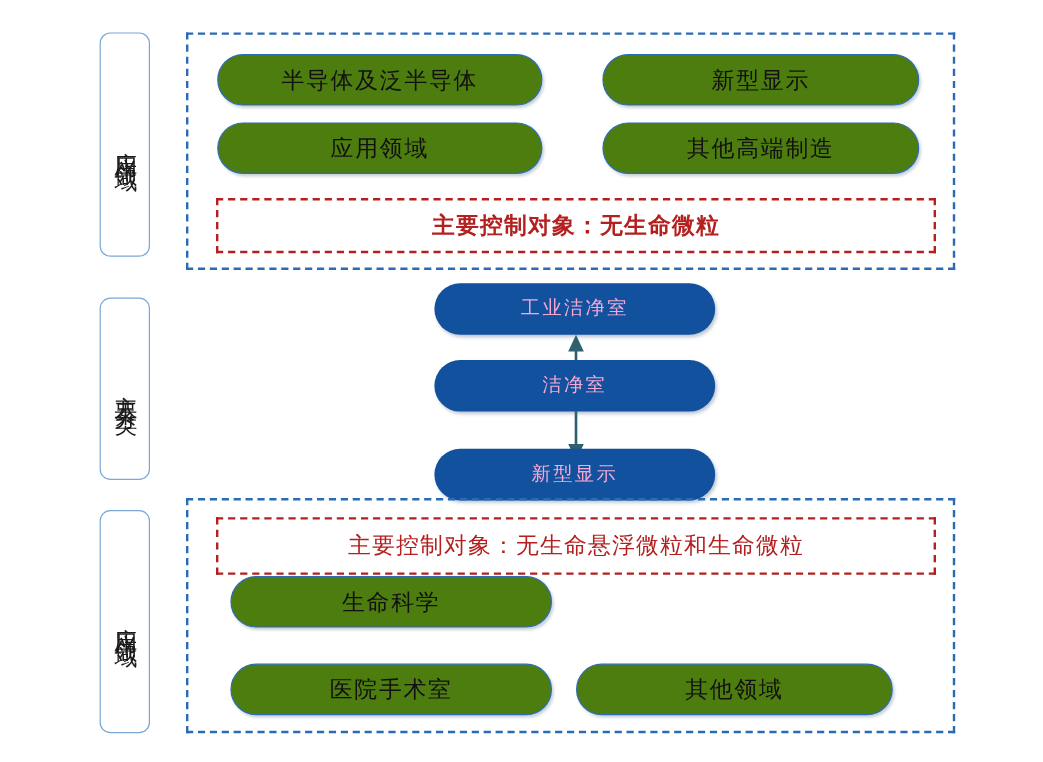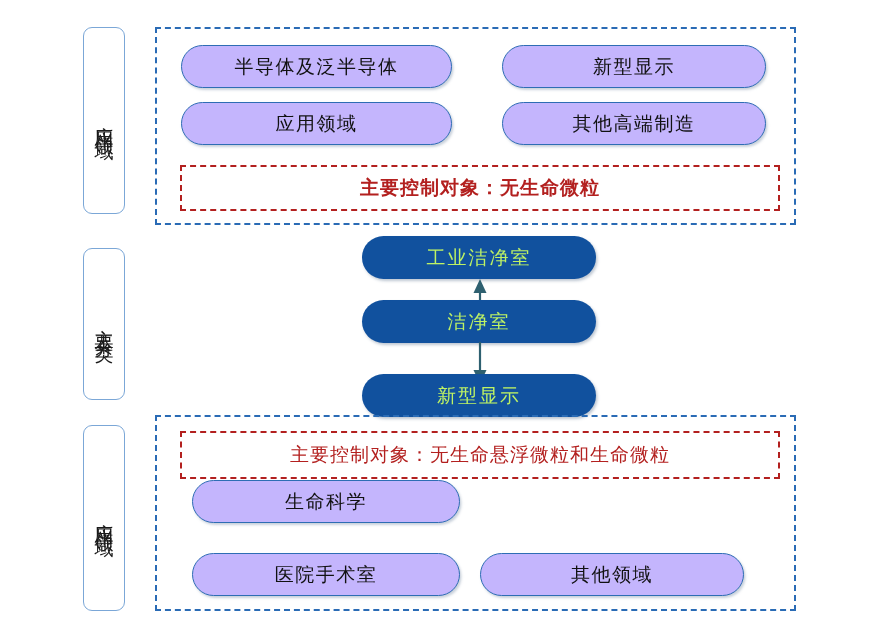--- a/index.html
+++ b/index.html
@@ -59,21 +59,21 @@
     letter-spacing:1px;
     font-family:"Liberation Serif","DejaVu Serif",serif;
   }
 
   
   .chip{
     position:absolute;
     box-sizing:border-box;
     border:1.7px solid #2e6db4;
     border-radius:999px;
-    background:#c4b5fd;
+    background:#4d7c0f;
     display:flex;
     align-items:center;
     justify-content:center;
     box-shadow:1.5px 2px 2.5px rgba(120,140,165,0.40);
   }
   .chip .ctext{
     font-size:19px;
     color:#111111;
     letter-spacing:1.5px;
     font-family:"Liberation Serif","DejaVu Serif",serif;
@@ -84,22 +84,22 @@
     position:absolute;
     box-sizing:border-box;
     border-radius:999px;
     background:#11519e;
     display:flex;
     align-items:center;
     justify-content:center;
     box-shadow:1.5px 2px 3px rgba(110,130,155,0.45);
   }
   .pill .ptext{
-    font-size:19px;
-    color:#bef264;
+    font-size:16px;
+    color:#f9a8d4;
     letter-spacing:2px;
     font-family:"Liberation Serif","DejaVu Serif",serif;
   }
 
   
   .arrow{position:absolute;}
 </style>
 </head>
 <body>
 

